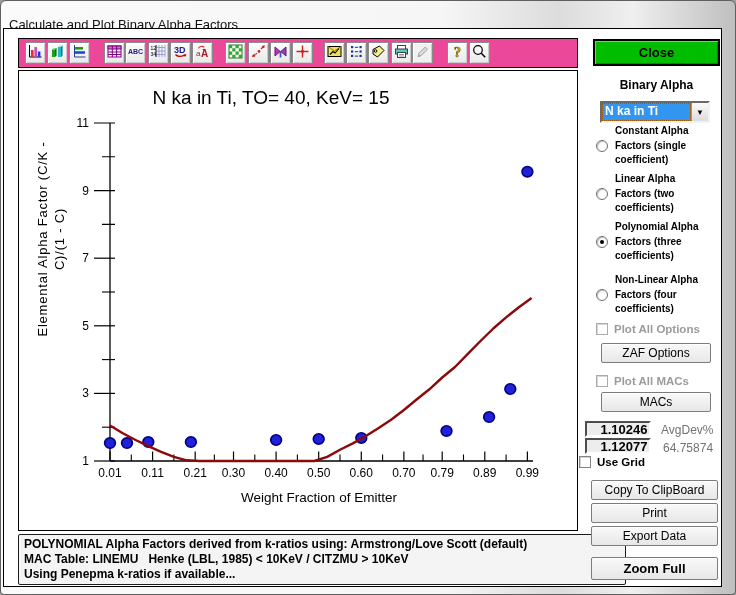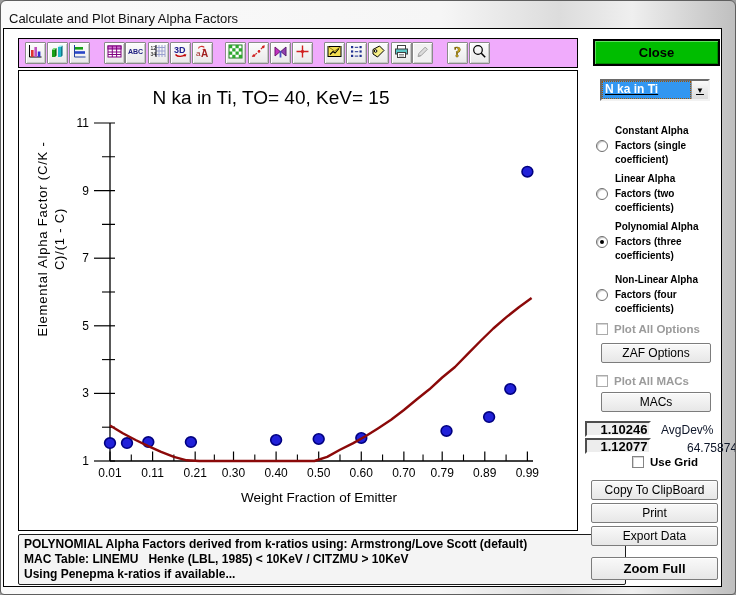--- a/index.html
+++ b/index.html
@@ -1,41 +1,41 @@
 <!DOCTYPE html>
 <html><head>
 <meta charset="utf-8">
 <style>
   html,body{margin:0;padding:0;background:#9b9b9b;font-family:"Liberation Sans","DejaVu Sans",sans-serif;}
   *{box-sizing:border-box;}
   .window{position:relative;width:736px;height:595px;border:1px solid #5f5f5f;
     border-radius:6px 6px 4px 4px;overflow:hidden;
     background:linear-gradient(to right,#fafafa 0%,#f6f6f6 60%,#dcdcdc 76%,#efefef 86%,#bfbfbf 100%);}
-  .titlebar{position:absolute;left:0;top:4px;right:0;height:27px;padding-left:16px;}
+  .titlebar{position:absolute;left:0;top:10px;right:0;height:27px;padding-left:16px;}
   .title-text{position:absolute;left:8px;top:6px;font-size:13px;color:#111;}
   .dialog-body{position:absolute;left:2px;top:27px;width:719px;height:559px;background:#ffffff;border:1px solid #000;}
 
   
-  .toolbar-box{position:absolute;left:14px;top:9px;width:560px;height:30px;background:#f0abfc;border:1px solid #000;}
+  .toolbar-box{position:absolute;left:14px;top:9px;width:560px;height:30px;background:#ec4899;border:1px solid #000;}
   .tb-btn{position:absolute;top:3px;width:21px;height:22px;background:linear-gradient(#fcfcfc,#e9e9e9);
     border:1px solid #8a8a8a;border-radius:1px;box-shadow:inset 1px 1px 0 #ffffff, inset -1px -1px 0 #c9c9c9;
     display:flex;align-items:center;justify-content:center;padding:0;}
   .tb-btn.disabled{background:#f1f1f1;}
   .chart-box{position:absolute;left:14px;top:41px;width:560px;height:461px;background:#fff;border:1px solid #000;}
   .status-box{position:absolute;left:14px;top:505px;width:608px;height:51px;background:#f4f4f4;border:1px solid #1c1c1c;
     border-radius:2px;padding:2px 5px;overflow:hidden;}
   .status-line{font-size:12px;font-weight:bold;color:#000;line-height:15px;white-space:pre;}
 
   
   .close-btn{position:absolute;left:589px;top:10px;width:127px;height:27px;background:#00bd00;
     border:2px solid #000;box-shadow:inset 1px 1px 0 #5fe05f, inset -1px -1px 0 #008a00;
     display:flex;align-items:center;justify-content:center;font-size:13px;font-weight:bold;color:#000;}
   .section-label{position:absolute;font-size:12px;font-weight:bold;color:#000;}
-  .dropdown{position:absolute;left:596px;top:50px;width:110px;height:22px;background:#7dd3fc;display:flex;
-    border:2px solid;border-color:#6a6a6a #f2f2f2 #f2f2f2 #6a6a6a;text-decoration:underline;}
+  .dropdown{position:absolute;left:596px;top:72px;width:110px;height:22px;background:#7dd3fc;display:flex;
+    border:2px solid;border-color:#6a6a6a #f2f2f2 #f2f2f2 #6a6a6a;}
   .dropdown-value{flex:1;background:#3296f0;color:#fff;font-weight:bold;font-size:12px;line-height:14px;
     padding:1px 0 0 3px;outline:1px dotted #a35400;outline-offset:-1px;white-space:nowrap;overflow:hidden;}
   .dropdown-arrow-btn{width:17px;background:linear-gradient(#fafafa,#dcdcdc);border-left:1px solid #9a9a9a;
     display:flex;align-items:center;justify-content:center;font-size:8px;color:#000;}
 
   #radio-group{position:absolute;left:592px;top:0;width:127px;height:300px;}
   .radio-row{position:absolute;left:0;display:flex;gap:7px;cursor:default;}
   .radio-circle{width:12px;height:12px;border-radius:50%;background:#fff;border:1px solid #6f6f6f;
     box-shadow:inset 1px 1px 1px #c2c2c2;position:relative;flex:none;margin-top:16px;}
   .radio-circle.selected::after{content:'';position:absolute;left:3px;top:3px;width:4px;height:4px;border-radius:50%;background:#000;}
@@ -48,21 +48,21 @@
   .check-label.gray{color:#9b9b9b;}
 
   .btn{position:absolute;background:linear-gradient(#f9f9f9,#e7e7e7);border:1px solid #7c7c7c;border-radius:2px;
     box-shadow:inset 0 1px 0 #fff;display:flex;align-items:center;justify-content:center;
     font-size:12px;color:#000;white-space:nowrap;}
   .btn.bold{font-weight:bold;font-size:13px;}
 
   .valbox{position:absolute;width:66px;height:16px;background:#ededed;
     border-top:2px solid #4e4e4e;border-left:2px solid #4e4e4e;border-bottom:2px solid #fff;border-right:2px solid #fff;
     display:flex;align-items:center;justify-content:center;font-size:13px;font-weight:bold;color:#000;padding-left:12px;}
-  .small-label{position:absolute;font-size:12px;color:#0f172a;white-space:nowrap;}
+  .small-label{position:absolute;font-size:12px;color:#737373;white-space:nowrap;}
 </style>
 </head>
 <body>
 
 <div class="window">
   <div class="titlebar">
     <span class="title-text">Calculate and Plot Binary Alpha Factors</span>
   </div>
 
   <div class="dialog-body">
@@ -362,23 +362,23 @@
 
     <div class="check-row disabled" style="left:592px;top:346px;">
       <span class="checkbox"></span>
       <span class="check-label gray">Plot All MACs</span>
     </div>
     <div class="btn" style="left:597px;top:363px;width:110px;height:20px;">MACs</div>
 
     <div class="valbox" style="left:581px;top:392px;">1.10246</div>
     <div class="small-label" style="left:657px;top:394px;">AvgDev%</div>
     <div class="valbox" style="left:581px;top:409px;">1.12077</div>
-    <div class="small-label" style="left:659px;top:412px;margin-left:24px;">64.75874</div>
-
-    <div class="check-row" style="left:600px;top:427px;padding-left:28px;">
+    <div class="small-label" style="left:659px;top:412px;">64.75874</div>
+
+    <div class="check-row" style="left:575px;top:427px;">
       <span class="checkbox"></span>
       <span class="check-label">Use Grid</span>
     </div>
 
     <div class="btn" style="left:587px;top:474px;width:127px;height:20px;">Print</div>
     <div class="btn" style="left:587px;top:451px;width:127px;height:20px;">Copy To ClipBoard</div>
     <div class="btn" style="left:587px;top:497px;width:127px;height:20px;">Export Data</div>
     <div class="btn bold" style="left:587px;top:528px;width:127px;height:23px;">Zoom Full</div>
 
   </div>

